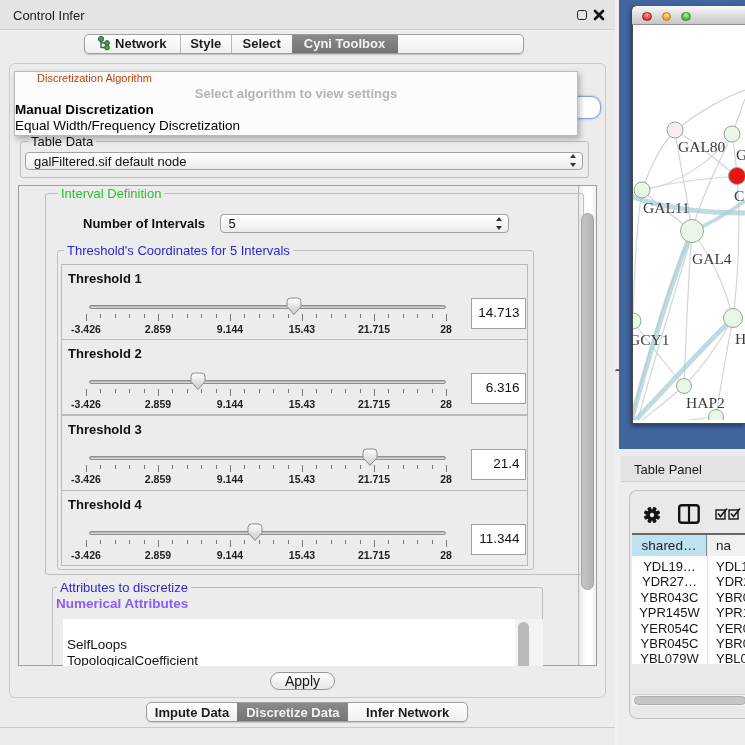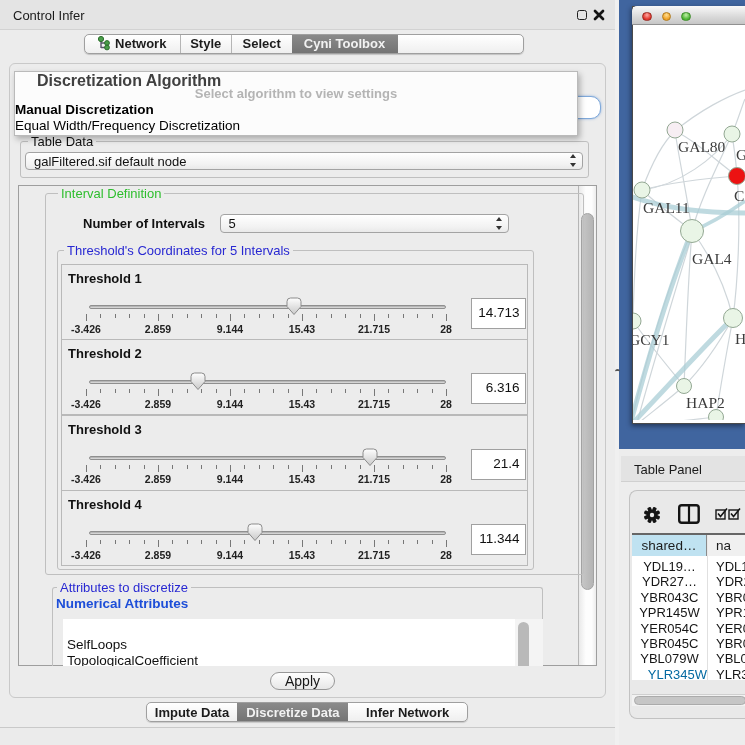--- a/index.html
+++ b/index.html
@@ -236,39 +236,39 @@
       <linearGradient id="thg490" x1="0" y1="0" x2="0" y2="1">
         <stop offset="0" stop-color="#fefefe"></stop>
         <stop offset="1" stop-color="#c9c9c9"></stop>
       </linearGradient>
     </defs>
     <path d="M4.5 1 h7 q3.5 0 3.5 3.5 v5 l-7 8 l-7 -8 v-5 q0 -3.5 3.5 -3.5 z" fill="url(#thg490)" stroke="#8b8b8b" stroke-width="1"></path>
   </svg>
 <div class="vbox" style="left:470.5px;top:524px;width:55px;height:31px;line-height:28px">11.344</div>
 <div class="grp" style="left:52px;top:587px;width:491px;height:100px;border-bottom:none;border-bottom-left-radius:0;border-bottom-right-radius:0"></div>
 <div class="gtit" style="left:57px;top:581px;color:#2828d2">Attributes to discretize</div>
-<div class="abs" style="left:56px;top:596px;font-size:13.5px;font-weight:bold;color:#1d4ed8">Numerical Attributes</div>
+<div class="abs" style="left:56px;top:596px;font-size:13.5px;font-weight:bold;color:#8b5cf6">Numerical Attributes</div>
 <div class="abs" style="left:63px;top:619px;width:452px;height:47px;background:#fff;overflow:hidden">
     <div style="font-size:13.5px;color:#111;padding:18px 0 0 4px;line-height:16px">SelfLoops<br>TopologicalCoefficient<br>BetweennessCentrality</div>
   </div>
 <div class="abs" style="left:515px;top:619px;width:28px;height:47px;background:#f4f4f4"></div>
 <div class="abs" style="left:518px;top:622px;width:10.5px;height:60px;background:#b9b9b9;border-radius:6px"></div>
 <div class="abs" style="left:19px;top:666px;width:560px;height:31px;background:#ececec"></div>
 <div class="abs" style="left:270px;top:672px;width:65px;height:18px;background:linear-gradient(#fefefe,#e7e7e7);border:1px solid #979797;border-radius:9px;font-size:14px;color:#161616;display:flex;align-items:center;justify-content:center">Apply</div>
 <div class="abs" style="left:145.5px;top:702px;width:322.5px;height:20px;background:linear-gradient(#ffffff,#efefef);border:1px solid #9f9f9f;border-radius:5px;display:flex;box-shadow:0 1px 1px rgba(0,0,0,.15)">
 <div class="tabseg" style="width:91.5px">Impute Data</div>
 <div class="tabseg dark" style="width:111.5px">Discretize Data</div>
 <div class="tabseg" style="width:119.5px;border-top-right-radius:5px;border-bottom-right-radius:5px">Infer Network</div>
 </div>
 <div class="abs" style="left:0;top:727px;width:615px;height:1px;background:#c9c9c9"></div>
 <div class="abs" style="left:0;top:728px;width:615px;height:17px;background:#ebebeb"></div>
 <div class="abs" style="left:615px;top:369px;width:5px;height:5px;border-top:2px solid #555;border-radius:50% 50% 0 0"></div>
 <div class="abs" style="left:500px;top:96px;width:101px;height:23px;background:#fff;border:1.5px solid #7fa9da;border-radius:0 10px 10px 0;box-shadow:0 0 2.5px rgba(100,150,215,.75)"></div>
 <div class="abs" style="left:14px;top:70.5px;width:564px;height:65px;background:#fcfcfc;border:1px solid #bababa;box-shadow:2px 3px 6px rgba(0,0,0,.28)"></div>
-<div class="abs" style="left:37px;top:72px;font-size:16px;font-weight:bold;color:#404040">Discretization Algorithm</div>
+<div class="abs" style="left:37px;top:72px;font-size:11px;font-weight:normal;color:#c2410c">Discretization Algorithm</div>
 <div class="abs" style="left:0;top:86px;width:592px;text-align:center;font-size:13px;font-weight:bold;color:#b4b4b4">Select algorithm to view settings</div>
 <div class="abs" style="left:15px;top:102px;font-size:13.5px;font-weight:bold;color:#000">Manual Discretization</div>
 <div class="abs" style="left:15px;top:118px;font-size:13.5px;color:#000">Equal Width/Frequency Discretization</div>
 <div class="abs" style="left:632px;top:6px;width:113px;height:418px;background:#fff;border:1px solid #4a4a4a;border-right:none;box-shadow:-1px 2px 5px rgba(0,0,0,.45)"></div>
 <div class="abs" style="left:632px;top:6px;width:113px;height:19px;background:linear-gradient(#f9f9f9,#d9d9d9 60%,#c6c6c6);border-bottom:1px solid #919191;border-top-left-radius:5px"></div>
 <div class="abs" style="left:642.3px;top:11.8px;width:9.4px;height:9.4px;border-radius:50%;background:radial-gradient(circle at 50% 30%,#ffaaa4,#e0352c 65%);border:0.8px solid #992720"></div>
 <div class="abs" style="left:661.8px;top:11.8px;width:9.4px;height:9.4px;border-radius:50%;background:radial-gradient(circle at 50% 30%,#ffdf92,#f0a32a 65%);border:0.8px solid #b27a18"></div>
 <div class="abs" style="left:681.3px;top:11.8px;width:9.4px;height:9.4px;border-radius:50%;background:radial-gradient(circle at 50% 30%,#c2efa8,#4fb636 65%);border:0.8px solid #3a8c26"></div>
 <svg class="abs" style="left:633px;top:25px" width="112" height="395" viewBox="633 25 112 395">
     <path d="M675,131 C700,110 728,96 745,90" fill="none" stroke="#cfd6da" stroke-width="1.2"></path>
@@ -338,21 +338,21 @@
     <rect x="1" y="3" width="9" height="9" fill="none" stroke="#141414" stroke-width="1.4"></rect>
     <path d="M3 6.5 L5.5 9.5 L12 1.5" fill="none" stroke="#141414" stroke-width="1.6"></path>
   </svg>
 <svg class="abs" style="left:728px;top:507px" width="14" height="13" viewBox="0 0 14 13">
     <rect x="1" y="3" width="9" height="9" fill="none" stroke="#141414" stroke-width="1.4"></rect>
     <path d="M3 6.5 L5.5 9.5 L12 1.5" fill="none" stroke="#141414" stroke-width="1.6"></path>
   </svg>
 <div class="abs" style="left:632px;top:533px;width:113px;height:1.5px;background:#666"></div>
 <div class="abs" style="left:632px;top:534.5px;width:75px;height:21.5px;background:#bfe2f1;border-right:1px solid #8a8a8a;font-size:13.5px;color:#1c1c1c;display:flex;align-items:center;justify-content:center">shared…</div>
 <div class="abs" style="left:708px;top:534.5px;width:37px;height:21.5px;background:#f0f0f0;font-size:13.5px;color:#1c1c1c;display:flex;align-items:center;padding-left:8px;overflow:hidden">na</div>
-<div class="abs" style="left:632px;top:556px;width:113px;height:124px;background:#fff;overflow:hidden">
+<div class="abs" style="left:632px;top:556px;width:113px;height:108px;background:#fff;overflow:hidden">
 <div style="position:absolute;left:0;top:3.0px;width:75px;text-align:center;font-size:13px;color:#161616">YDL19…</div>
     <div style="position:absolute;left:84px;top:3.0px;font-size:13px;color:#161616;white-space:nowrap">YDL1</div>
     <div style="position:absolute;left:0;top:18.4px;width:75px;text-align:center;font-size:13px;color:#161616">YDR27…</div>
     <div style="position:absolute;left:84px;top:18.4px;font-size:13px;color:#161616;white-space:nowrap">YDR2</div>
     <div style="position:absolute;left:0;top:33.8px;width:75px;text-align:center;font-size:13px;color:#161616">YBR043C</div>
     <div style="position:absolute;left:84px;top:33.8px;font-size:13px;color:#161616;white-space:nowrap">YBR0</div>
     <div style="position:absolute;left:0;top:49.2px;width:75px;text-align:center;font-size:13px;color:#161616">YPR145W</div>
     <div style="position:absolute;left:84px;top:49.2px;font-size:13px;color:#161616;white-space:nowrap">YPR1</div>
     <div style="position:absolute;left:0;top:64.6px;width:75px;text-align:center;font-size:13px;color:#161616">YER054C</div>
     <div style="position:absolute;left:84px;top:64.6px;font-size:13px;color:#161616;white-space:nowrap">YER0</div>

